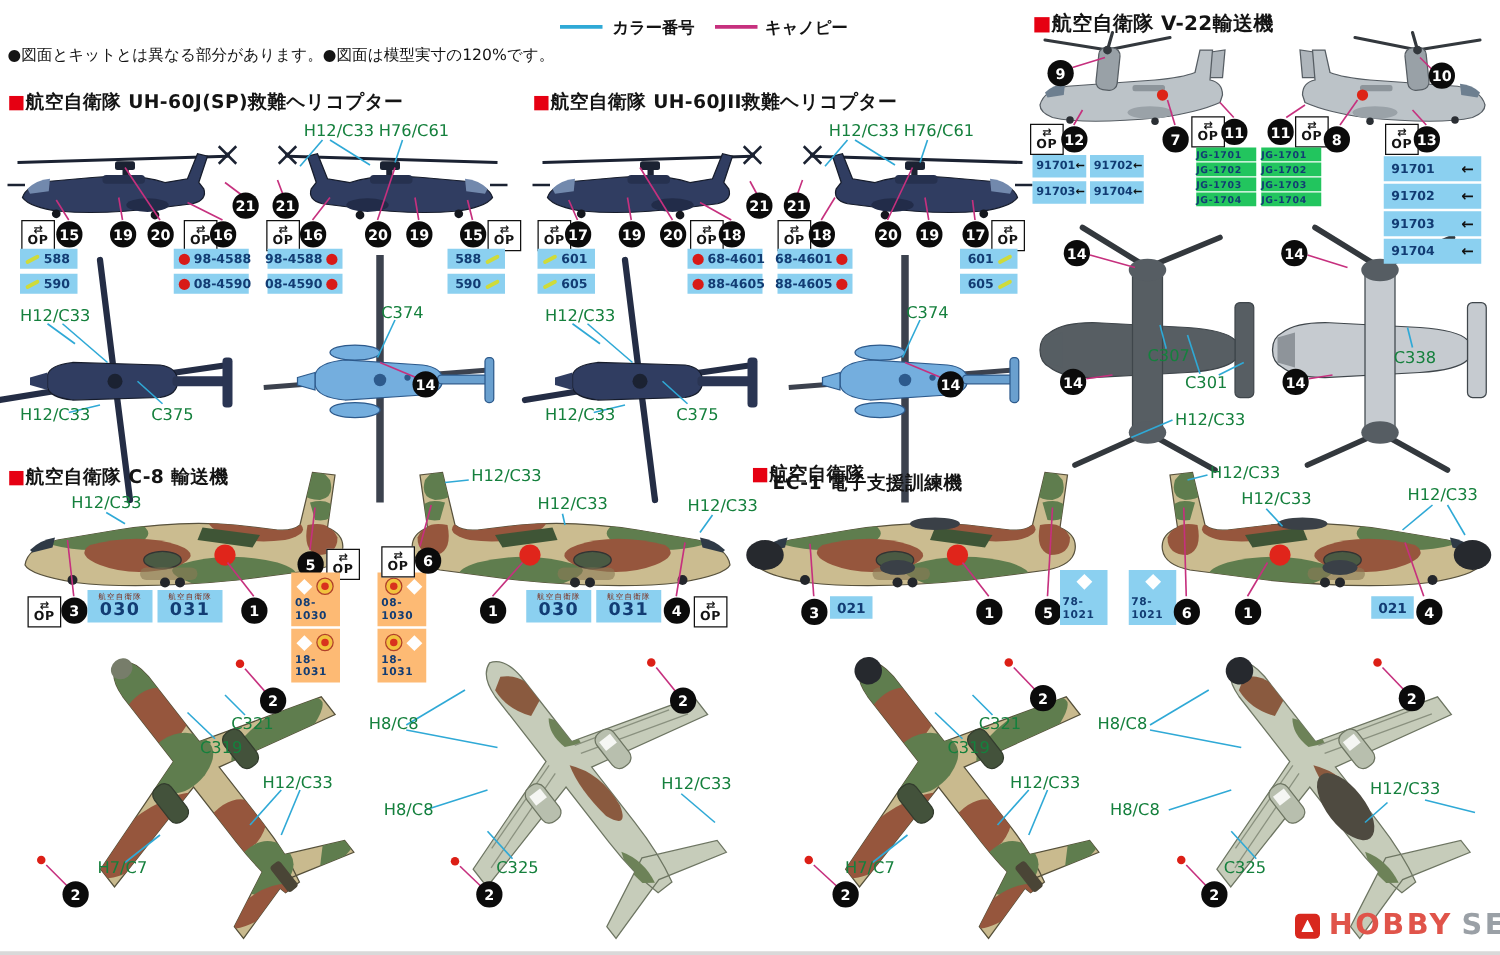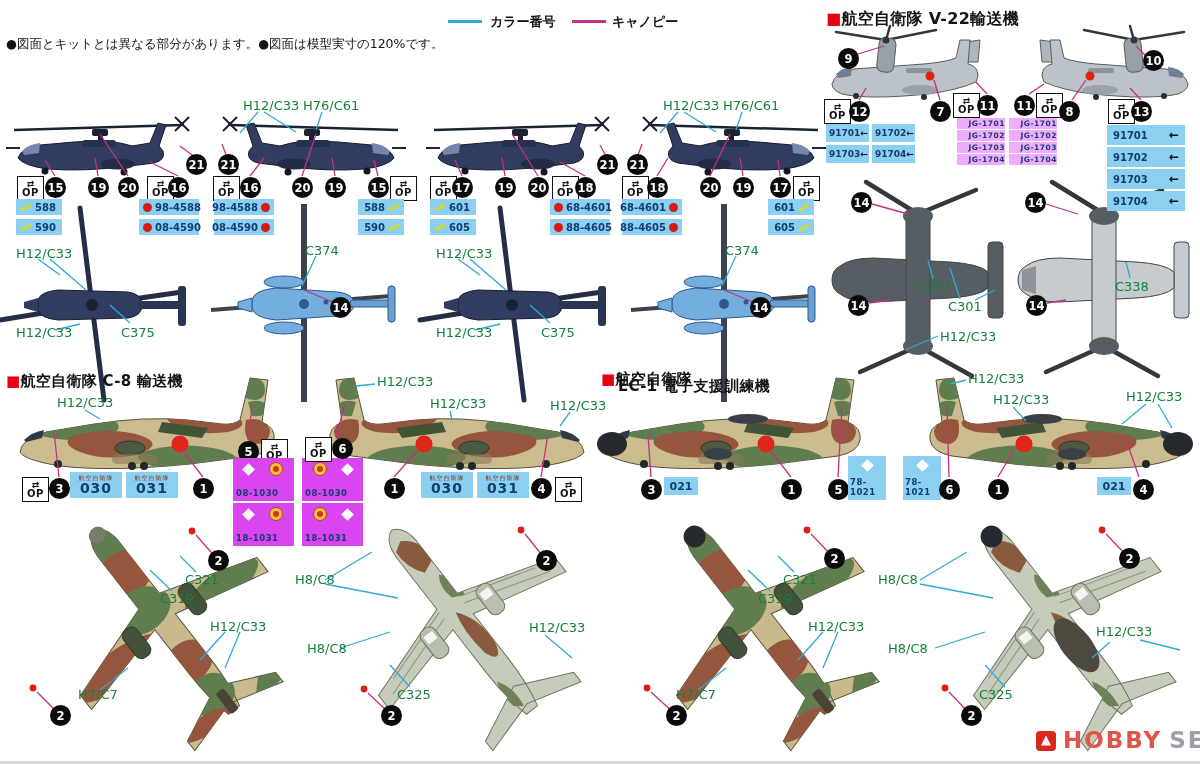--- a/index.html
+++ b/index.html
@@ -23,29 +23,29 @@
   .op .t{font-size:10px;letter-spacing:.5px}
   .chip{position:absolute;background:#8bd0f0;color:#123c73;font-weight:bold;font-size:10px;height:16px;
         display:flex;align-items:center;gap:3px;padding:0 4px;box-sizing:border-box;white-space:nowrap}
   .chip.rev{flex-direction:row-reverse}
   .chip .sl{width:12px;height:3px;background:#cfdb3a;transform:rotate(-28deg);border-radius:2px;flex:none}
   .chip .dt{width:9px;height:9px;border-radius:50%;background:#d81a17;flex:none}
   .chip2{position:absolute;width:52px;height:26px;background:#8bd0f0;display:flex;flex-direction:column;
          align-items:center;justify-content:center;line-height:1}
   .chip2 .jsd{font-size:6px;color:#7c2a16;letter-spacing:1px}
   .chip2 .num{font-size:14px;font-weight:bold;color:#123c73;letter-spacing:1px}
-  .jgchip{position:absolute;width:48px;height:11px;background:#f0abfc;color:#123c73;font-weight:bold;
-          font-size:7.5px;display:flex;align-items:center;justify-content:flex-end;letter-spacing:.5px}
+  .jgchip{position:absolute;width:48px;height:11px;background:#22c55e;color:#123c73;font-weight:bold;
+          font-size:7.5px;display:flex;align-items:center;justify-content:flex-start;letter-spacing:.5px}
   .n9a{position:absolute;width:43px;height:18px;background:#8bd0f0;color:#123c73;font-weight:bold;font-size:9px;
        display:flex;align-items:center;justify-content:space-between;padding:0 3px;box-sizing:border-box}
   .n9a .arr,.n9b .arr{color:#111;font-size:9px;font-weight:bold}
   .n9b{position:absolute;width:78px;height:20px;background:#8bd0f0;color:#123c73;font-weight:bold;font-size:10px;
        display:flex;align-items:center;justify-content:space-between;padding:0 6px;box-sizing:border-box}
   .n9b .arr{font-size:12px}
-  .card{position:absolute;width:61px;height:43px;background:#d946ef;display:flex;flex-direction:column;
+  .card{position:absolute;width:39px;height:43px;background:#fdba74;display:flex;flex-direction:column;
         justify-content:space-between;padding:4px 3px 3px;box-sizing:border-box}
   .crow{display:flex;align-items:center;justify-content:space-around}
   .dia{width:9px;height:9px;background:#fff;transform:rotate(45deg)}
   .emb{width:14px;height:14px;border-radius:50%;background:#f2c23d;border:1px solid #b0402a;box-sizing:border-box;
        display:flex;align-items:center;justify-content:center}
   .emb::after{content:"";width:6px;height:6px;border-radius:50%;background:#d8321e}
   .ctxt{font-size:8.5px;font-weight:bold;color:#123c73;letter-spacing:.5px}
   .card78{position:absolute;width:38px;height:44px;background:#8bd0f0;display:flex;flex-direction:column;
           align-items:center;justify-content:space-between;padding:5px 2px 3px;box-sizing:border-box}
   .brand{position:absolute;left:1036px;top:729px;display:flex;align-items:center;gap:7px;
@@ -402,20 +402,22 @@
         <circle cx="945" cy="688" r="3.4"></circle>
   </g>
 </svg>
 
 <div class="leg" style="left:448px;top:20px;background:#2fa9d6"></div>
 <div class="leglbl" style="left:490px;top:13px">カラー番号</div>
 <div class="leg" style="left:572px;top:20px;background:#c6307e"></div>
 <div class="leglbl" style="left:612px;top:13px">キャノピー</div>
 <div class="ttl" style="left:826px;top:9px;font-size:16px"><span class="rd">■</span><span>航空自衛隊 V-22輸送機</span></div>
 <div class="note" style="left:6px;top:36px">●図面とキットとは異なる部分があります。●図面は模型実寸の120%です。</div>
+<div class="ttl" style="left:6px;top:72px"><span class="rd">■</span><span>航空自衛隊 UH-60J(SP)救難ヘリコプター</span></div>
+<div class="ttl" style="left:426px;top:72px"><span class="rd">■</span><span>航空自衛隊 UH-60JII救難ヘリコプター</span></div>
 
 <div class="lbl" style="left:243px;top:98px">H12/C33</div>
 <div class="lbl" style="left:303px;top:98px">H76/C61</div>
 <div class="op" style="left:17px;top:176px">
       <span class="a">⇄</span>
       <span class="t">OP</span>
     </div>
 <div class="circ" style="left:45px;top:177px">15</div>
 <div class="circ" style="left:88px;top:177px">19</div>
 <div class="circ" style="left:118px;top:177px">20</div>

